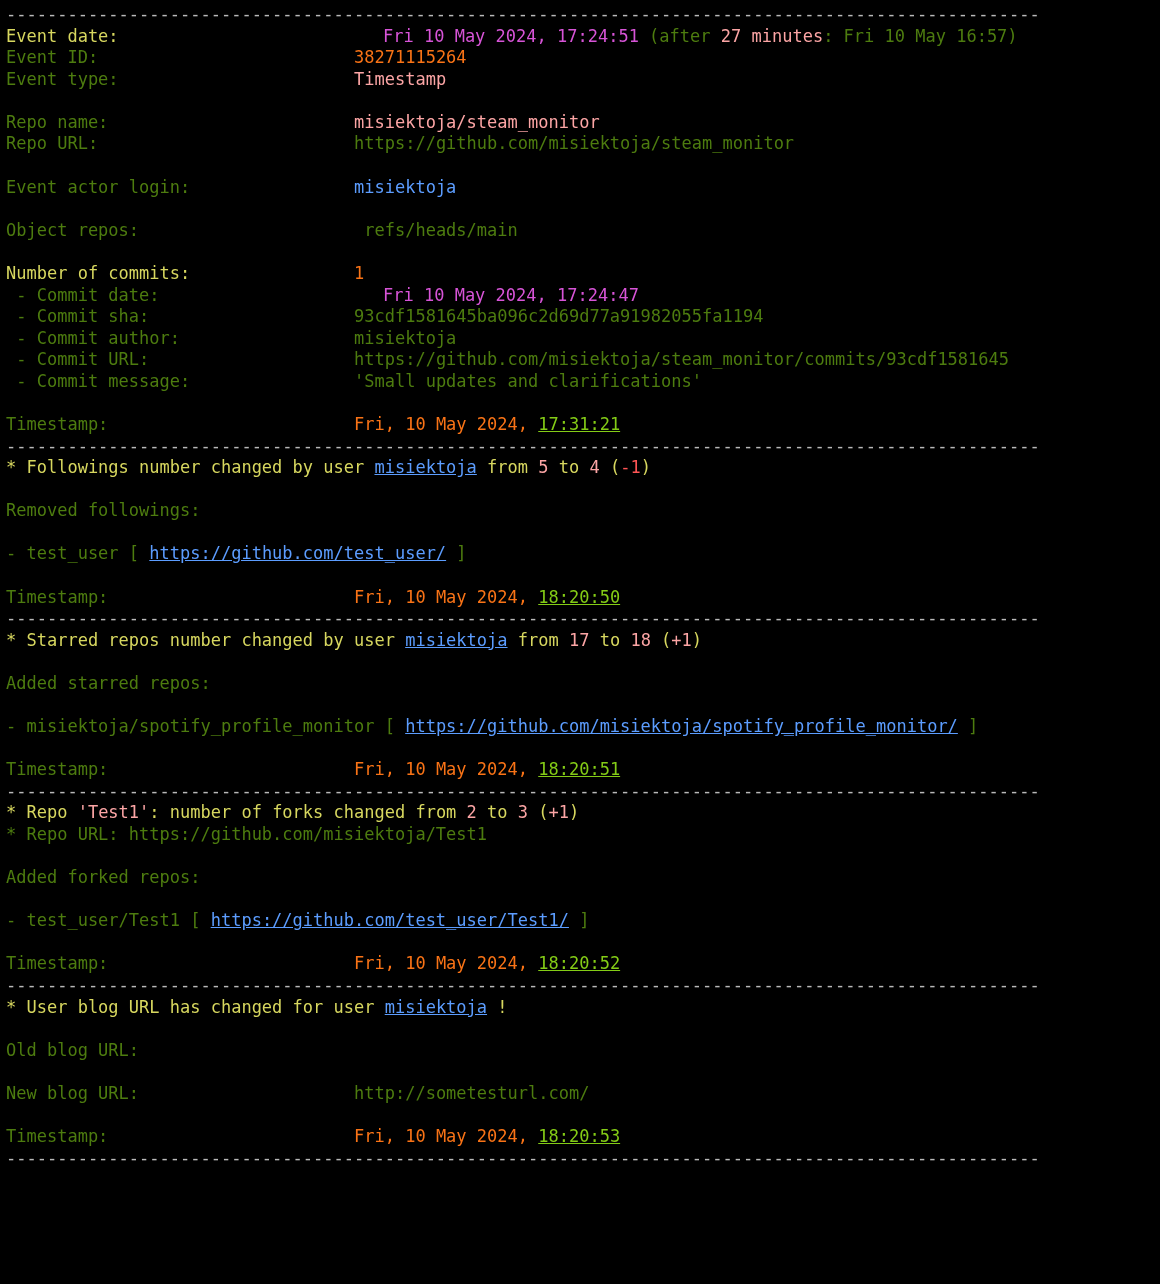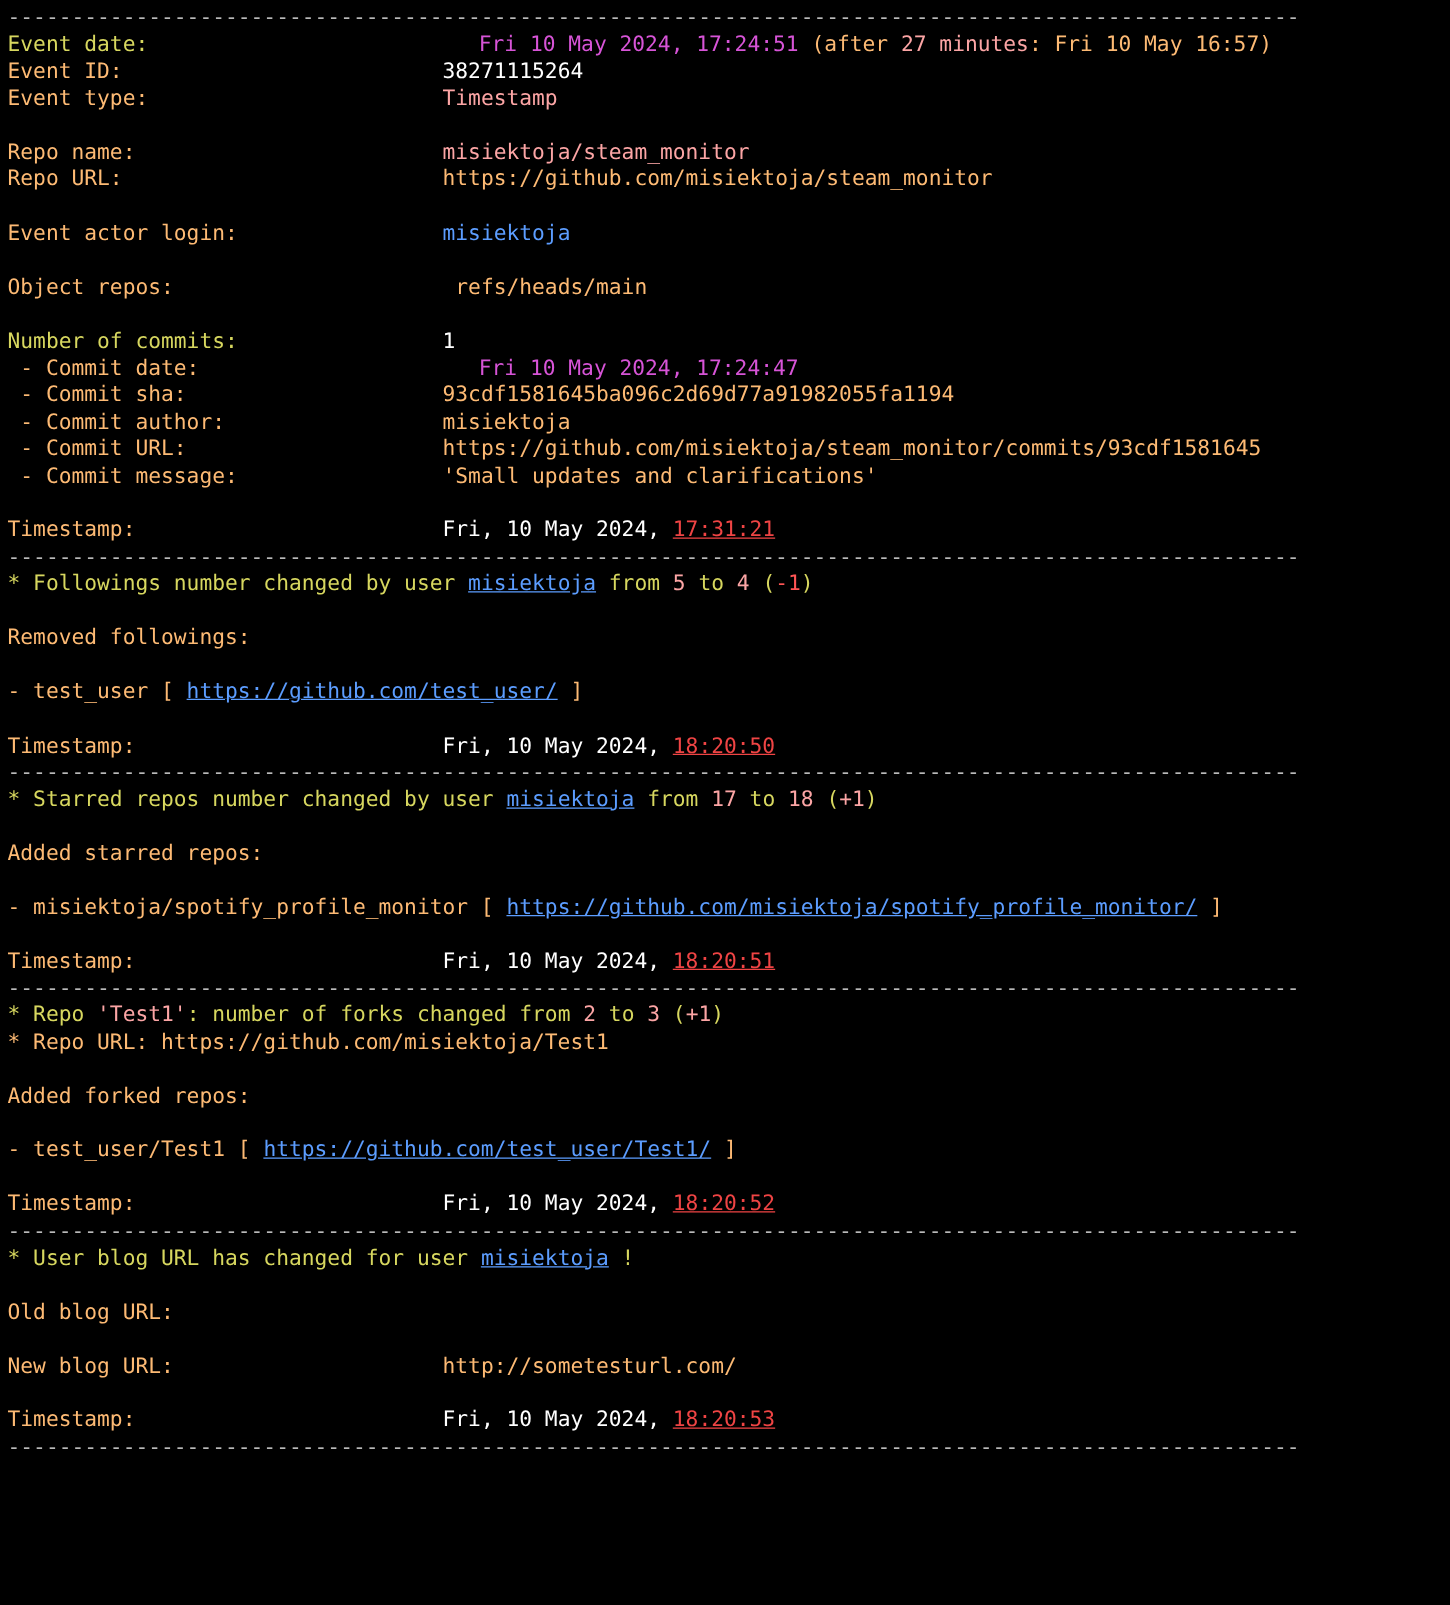--- a/index.html
+++ b/index.html
@@ -13,27 +13,27 @@
     width: 1160px;
   }
   pre {
     margin: 0;
     padding: 4px 6px 10px 6px;
     white-space: pre;
     overflow: hidden;
   }
   .lbl   { color: #d7d75f; }  
   .mag   { color: #d754d7; margin-left: 29px; }  
-  .cyan  { color: #ffffff; }  
+  .cyan  { color: #f97316; }  
   .green { color: #fca5a5; }  
   .blue  { color: #5c9dff; }  
   .red   { color: #ff5555; }  
-  .grey  { color: #fdba74; }
+  .grey  { color: #4d7c0f; }
   .link  { color: #5c9dff; text-decoration: underline; }
-  .linkc { color: #ef4444; text-decoration: underline; }
+  .linkc { color: #84cc16; text-decoration: underline; }
   .dash  { color: #b9b9b9; }
 </style>
 </head>
 <body>
 
 <pre><span class="dash">-----------------------------------------------------------------------------------------------------</span>
 <span class="lbl">Event date:</span><span>                       </span><span class="mag">Fri 10 May 2024, 17:24:51</span><span class="grey"> (after </span><span class="green">27 minutes</span><span class="grey">: Fri 10 May 16:57)</span>
 <span class="grey">Event ID:</span><span>                         </span><span class="cyan">38271115264</span>
 <span class="grey">Event type:</span><span>                       </span><span class="green">Timestamp</span>
 

